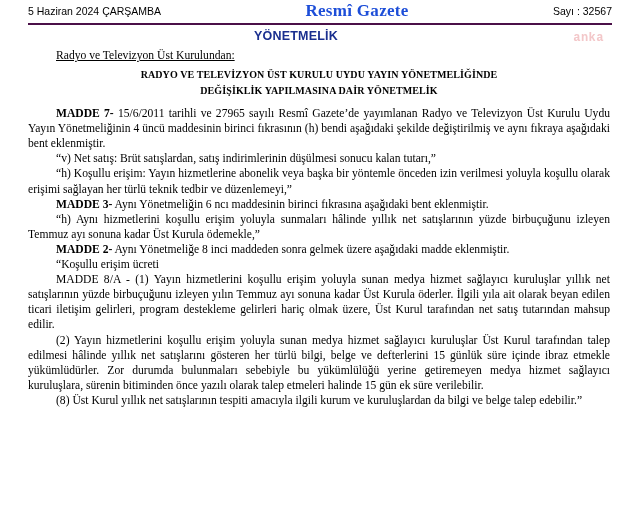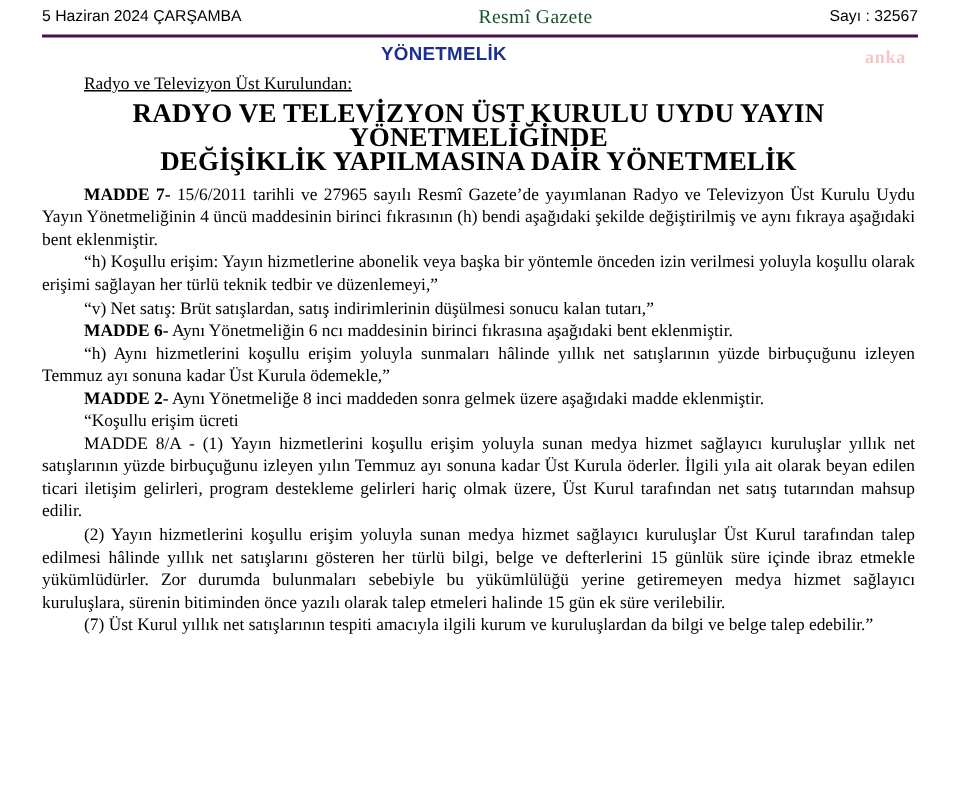--- a/index.html
+++ b/index.html
@@ -32,23 +32,23 @@
   .masthead-issue {
     font-family: "Liberation Sans", "DejaVu Sans", sans-serif;
     font-size: 10.5px;
     color: #000000;
     white-space: nowrap;
     line-height: 14px;
     padding-top: 2px;
   }
   .masthead-title {
     font-family: "Liberation Serif", "DejaVu Serif", serif;
-    font-size: 13px;
-    font-weight: normal;
-    color: #14532d;
+    font-size: 17px;
+    font-weight: bold;
+    color: #1d4ed8;
     letter-spacing: 0.3px;
     line-height: 18px;
     white-space: nowrap;
   }
   .masthead-rule {
     position: absolute;
     left: 28px;
     top: 23px;
     width: 584px;
     height: 1.6px;
@@ -67,21 +67,21 @@
     font-weight: bold;
     color: #1a2f8f;
     letter-spacing: 0.2px;
   }
 
   
   .watermark {
     position: absolute;
     right: 34px;
     top: 31px;
-    font-family: Liberation Serif, serif;
+    font-family: Liberation Mono, monospace;
     font-size: 12px;
     font-weight: bold;
     color: #f3c7c9;
     letter-spacing: 0.5px;
     user-select: none;
   }
 
   
   .body {
     position: absolute;
@@ -99,21 +99,21 @@
     margin-left: 28px;
     margin-bottom: 4px;
     text-decoration: underline;
     text-underline-offset: 1px;
     font-size: 11.6px;
   }
 
   .doc-title {
     text-align: center;
     font-weight: bold;
-    font-size: 18px;
+    font-size: 10px;
     line-height: 16px;
     letter-spacing: 0.1px;
     margin: 0 24px 7px 24px;
   }
   .doc-title .ln {
     display: block;
   }
 
   p.para {
     margin: 0;
@@ -145,26 +145,26 @@
 
     <span class="issuer">Radyo ve Televizyon Üst Kurulundan:</span>
 
     <div class="doc-title">
       <span class="ln">RADYO VE TELEVİZYON ÜST KURULU UYDU YAYIN YÖNETMELİĞİNDE</span>
       <span class="ln">DEĞİŞİKLİK YAPILMASINA DAİR YÖNETMELİK</span>
     </div>
 
     <div id="paragraphs">
         <p class="para" style="text-align-last: left;"><b class="madde">MADDE 7-</b><span> 15/6/2011 tarihli ve 27965 sayılı Resmî Gazete’de yayımlanan Radyo ve Televizyon Üst Kurulu Uydu Yayın Yönetmeliğinin 4 üncü maddesinin birinci fıkrasının (h) bendi aşağıdaki şekilde değiştirilmiş ve aynı fıkraya aşağıdaki bent eklenmiştir.</span></p>
+        <p class="para" style="text-align-last: left;"><span>“v) Net satış: Brüt satışlardan, satış indirimlerinin düşülmesi sonucu kalan tutarı,”</span></p>
         <p class="para" style="text-align-last: left;"><span>“h) Koşullu erişim: Yayın hizmetlerine abonelik veya başka bir yöntemle önceden izin verilmesi yoluyla koşullu olarak erişimi sağlayan her türlü teknik tedbir ve düzenlemeyi,”</span></p>
-        <p class="para" style="text-align-last: left;"><span>“v) Net satış: Brüt satışlardan, satış indirimlerinin düşülmesi sonucu kalan tutarı,”</span></p>
-        <p class="para" style="text-align-last: left;"><b class="madde">MADDE 6-</b><span> Aynı Yönetmeliğin 6 ncı maddesinin birinci fıkrasına aşağıdaki bent eklenmiştir.</span></p>
+        <p class="para" style="text-align-last: left;"><b class="madde">MADDE 3-</b><span> Aynı Yönetmeliğin 6 ncı maddesinin birinci fıkrasına aşağıdaki bent eklenmiştir.</span></p>
         <p class="para" style="text-align-last: left;"><span>“h) Aynı hizmetlerini koşullu erişim yoluyla sunmaları hâlinde yıllık net satışlarının yüzde birbuçuğunu izleyen Temmuz ayı sonuna kadar Üst Kurula ödemekle,”</span></p>
         <p class="para" style="text-align-last: left;"><b class="madde">MADDE 2-</b><span> Aynı Yönetmeliğe 8 inci maddeden sonra gelmek üzere aşağıdaki madde eklenmiştir.</span></p>
         <p class="para" style="text-align-last: left;"><span>“Koşullu erişim ücreti</span></p>
         <p class="para" style="text-align-last: left;"><span>MADDE 8/A - (1) Yayın hizmetlerini koşullu erişim yoluyla sunan medya hizmet sağlayıcı kuruluşlar yıllık net satışlarının yüzde birbuçuğunu izleyen yılın Temmuz ayı sonuna kadar Üst Kurula öderler. İlgili yıla ait olarak beyan edilen ticari iletişim gelirleri, program destekleme gelirleri hariç olmak üzere, Üst Kurul tarafından net satış tutarından mahsup edilir.</span></p>
         <p class="para" style="text-align-last: left;"><span>(2) Yayın hizmetlerini koşullu erişim yoluyla sunan medya hizmet sağlayıcı kuruluşlar Üst Kurul tarafından talep edilmesi hâlinde yıllık net satışlarını gösteren her türlü bilgi, belge ve defterlerini 15 günlük süre içinde ibraz etmekle yükümlüdürler. Zor durumda bulunmaları sebebiyle bu yükümlülüğü yerine getiremeyen medya hizmet sağlayıcı kuruluşlara, sürenin bitiminden önce yazılı olarak talep etmeleri halinde 15 gün ek süre verilebilir.</span></p>
-        <p class="para" style="text-align-last: left;"><span>(7) Üst Kurul yıllık net satışlarının tespiti amacıyla ilgili kurum ve kuruluşlardan da bilgi ve belge talep edebilir.”</span></p>
+        <p class="para" style="text-align-last: left;"><span>(8) Üst Kurul yıllık net satışlarının tespiti amacıyla ilgili kurum ve kuruluşlardan da bilgi ve belge talep edebilir.”</span></p>
       </div>
 
   </div>
 
 </div>
 
 </body></html>

